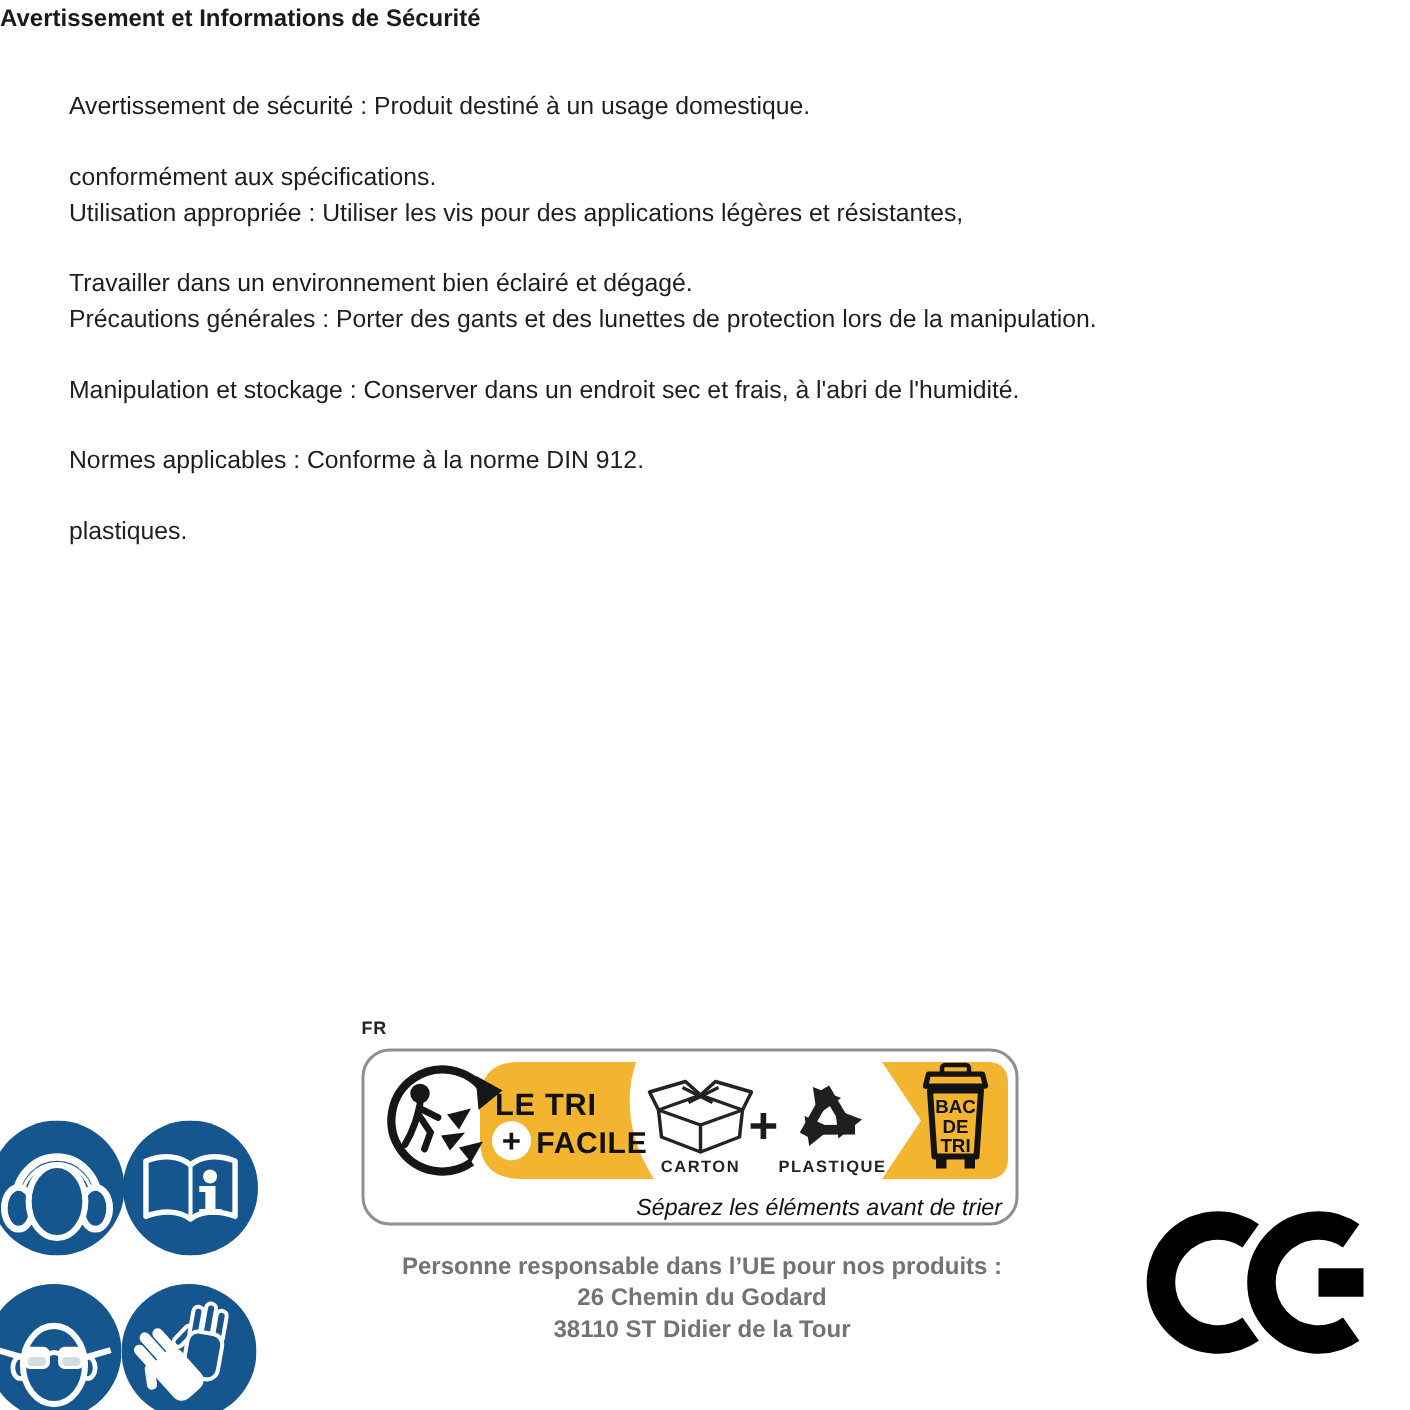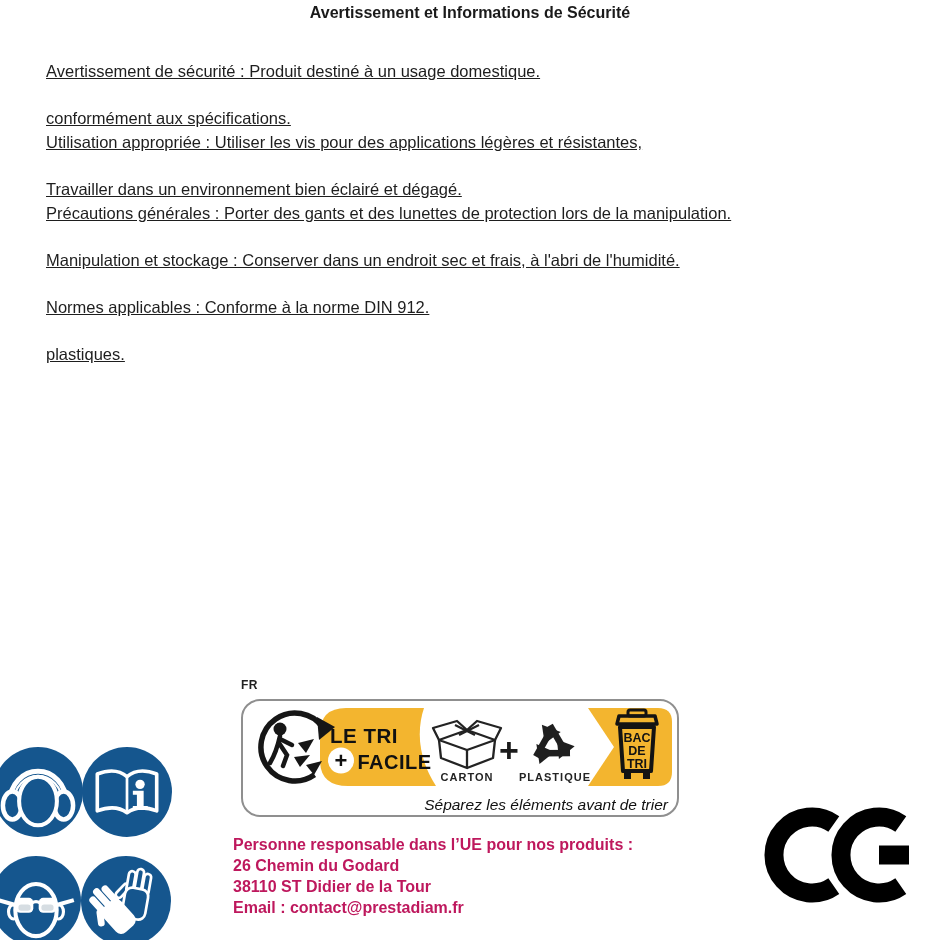--- a/index.html
+++ b/index.html
@@ -2,30 +2,30 @@
 <html><head>
 <meta charset="utf-8">
 <style>
   html,body{margin:0;padding:0;background:#ffffff;}
   #canvas{
     position:relative;width:940px;height:940px;background:#ffffff;
     overflow:hidden;font-family:"Liberation Sans",sans-serif;color:#1e1e1e;
   }
   .page-title{
     position:absolute;top:4px;left:0;width:940px;margin:0;
-    text-align:center;font-size:16px;font-weight:bold;color:#1a1a1a;
+    text-align:left;font-size:16px;font-weight:bold;color:#1a1a1a;
   }
   .paras{position:absolute;top:59px;left:46px;width:860px;font-size:16.5px;line-height:24px;}
   .paras p{margin:0 0 23px 0;padding:0;}
-  .ln{display:block;white-space:nowrap;text-decoration:underline;}
+  .ln{display:block;white-space:nowrap;}
   .fr-label{position:absolute;left:241px;top:678px;font-size:12px;font-weight:bold;color:#222;letter-spacing:.5px;}
   .tri-svg{position:absolute;left:240px;top:698px;}
   .resp{
-    position:absolute;left:233px;top:834px;width:470px;text-align:left;
-    font-weight:bold;font-size:16px;line-height:21px;color:#be185d;
+    position:absolute;left:233px;top:834px;width:470px;text-align:center;
+    font-weight:bold;font-size:16px;line-height:21px;color:#737373;
   }
   .ce-svg{position:absolute;left:760px;top:800px;}
   .micon{position:absolute;}
   #icon-ear{left:-7px;top:747px;}
   #icon-book{left:82px;top:747px;}
   #icon-glasses{left:-9px;top:856px;}
   #icon-gloves{left:81px;top:856px;}
   svg text{font-family:"Liberation Sans",sans-serif;}
 </style>
 </head>
@@ -176,21 +176,20 @@
       <text x="0" y="60" font-size="12.5" font-weight="bold" fill="#131313" text-anchor="middle">TRI</text>
     </g>
 
     <text x="428" y="112" font-size="15.5" font-style="italic" fill="#111" text-anchor="end">Séparez les éléments avant de trier</text>
   </svg>
 
   <div class="resp">
     <div>Personne responsable dans l’UE pour nos produits :</div>
     <div>26 Chemin du Godard</div>
     <div>38110 ST Didier de la Tour</div>
-    <div>Email : contact@prestadiam.fr</div>
   </div>
 
   <svg class="ce-svg" width="150" height="110" viewBox="0 0 150 110">
     <path d="M73.8,23.9 A38,38 0 1 0 73.8,86.1" fill="none" stroke="#000" stroke-width="19"></path>
     <path d="M140.8,23.9 A38,38 0 1 0 140.8,86.1" fill="none" stroke="#000" stroke-width="19"></path>
     <path d="M119,55 L149,55" stroke="#000" stroke-width="19"></path>
   </svg>
 
 </div>
 

